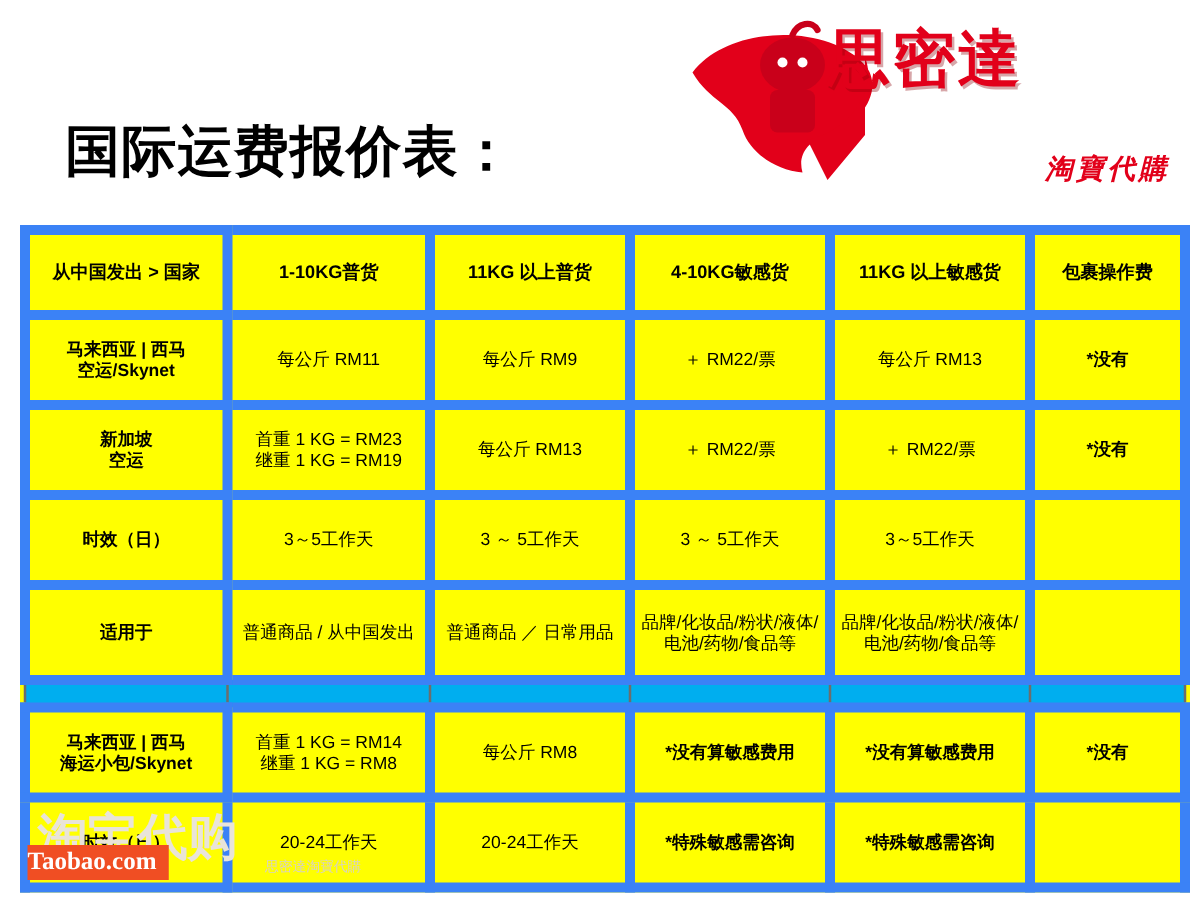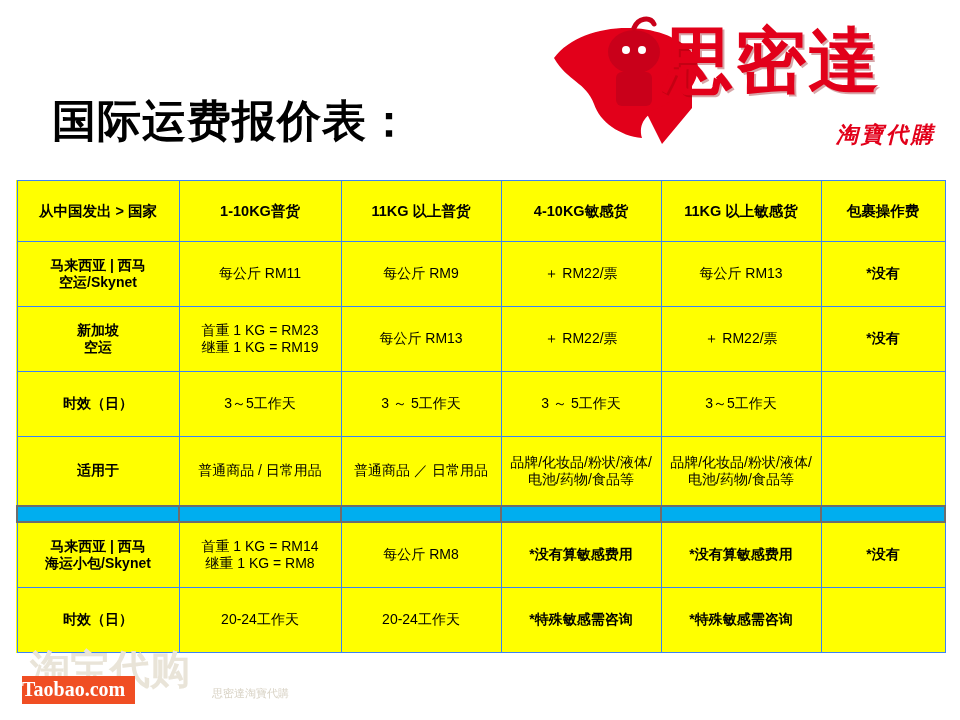--- a/index.html
+++ b/index.html
@@ -40,21 +40,21 @@
     position: absolute;
     left: 10px;
     top: 10px;
     width: 170px;
     height: 140px;
   }
   .logo-text {
     position: absolute;
     left: 130px;
     top: 12px;
-    font-size: 71px;
+    font-size: 50px;
     font-weight: bold;
     color: #e2001a;
     font-family: "Liberation Serif", serif;
     letter-spacing: 2px;
     text-shadow: 2px 2px 0 rgba(140,0,10,0.35);
     white-space: nowrap;
   }
   .logo-sub {
     position: absolute;
     right: 16px;
@@ -71,21 +71,21 @@
   .price-table {
     position: absolute;
     left: 16px;
     top: 180px;
     width: 928px;
     border-collapse: collapse;
     table-layout: fixed;
     background: #ffff00;
   }
   .price-table td, .price-table th {
-    border: 1px solid #3b82f6;
+    border: 8px solid #3b82f6;
     background: #ffff00;
     text-align: center;
     vertical-align: middle;
     color: #000000;
     font-size: 14px;
     padding: 4px 3px;
     line-height: 1.25;
   }
   .price-table th {
     font-weight: bold;
@@ -247,21 +247,21 @@
       <td>3 ～ 5工作天</td>
       <td>3 ～ 5工作天</td>
       <td>3～5工作天</td>
       <td></td>
     </tr>
 
     <tr class="tall-row">
       <td class="row-label">
         <div>适用于</div>
       </td>
-      <td class="cell-small">普通商品 / 日常用品</td>
+      <td class="cell-small">普通商品 / 从中国发出</td>
       <td class="cell-small">普通商品 ／ 日常用品</td>
       <td class="cell-small">品牌/化妆品/粉状/液体/电池/药物/食品等</td>
       <td class="cell-small">品牌/化妆品/粉状/液体/电池/药物/食品等</td>
       <td></td>
     </tr>
 
     <tr class="divider-row">
       <td></td>
       <td></td>
       <td></td>

